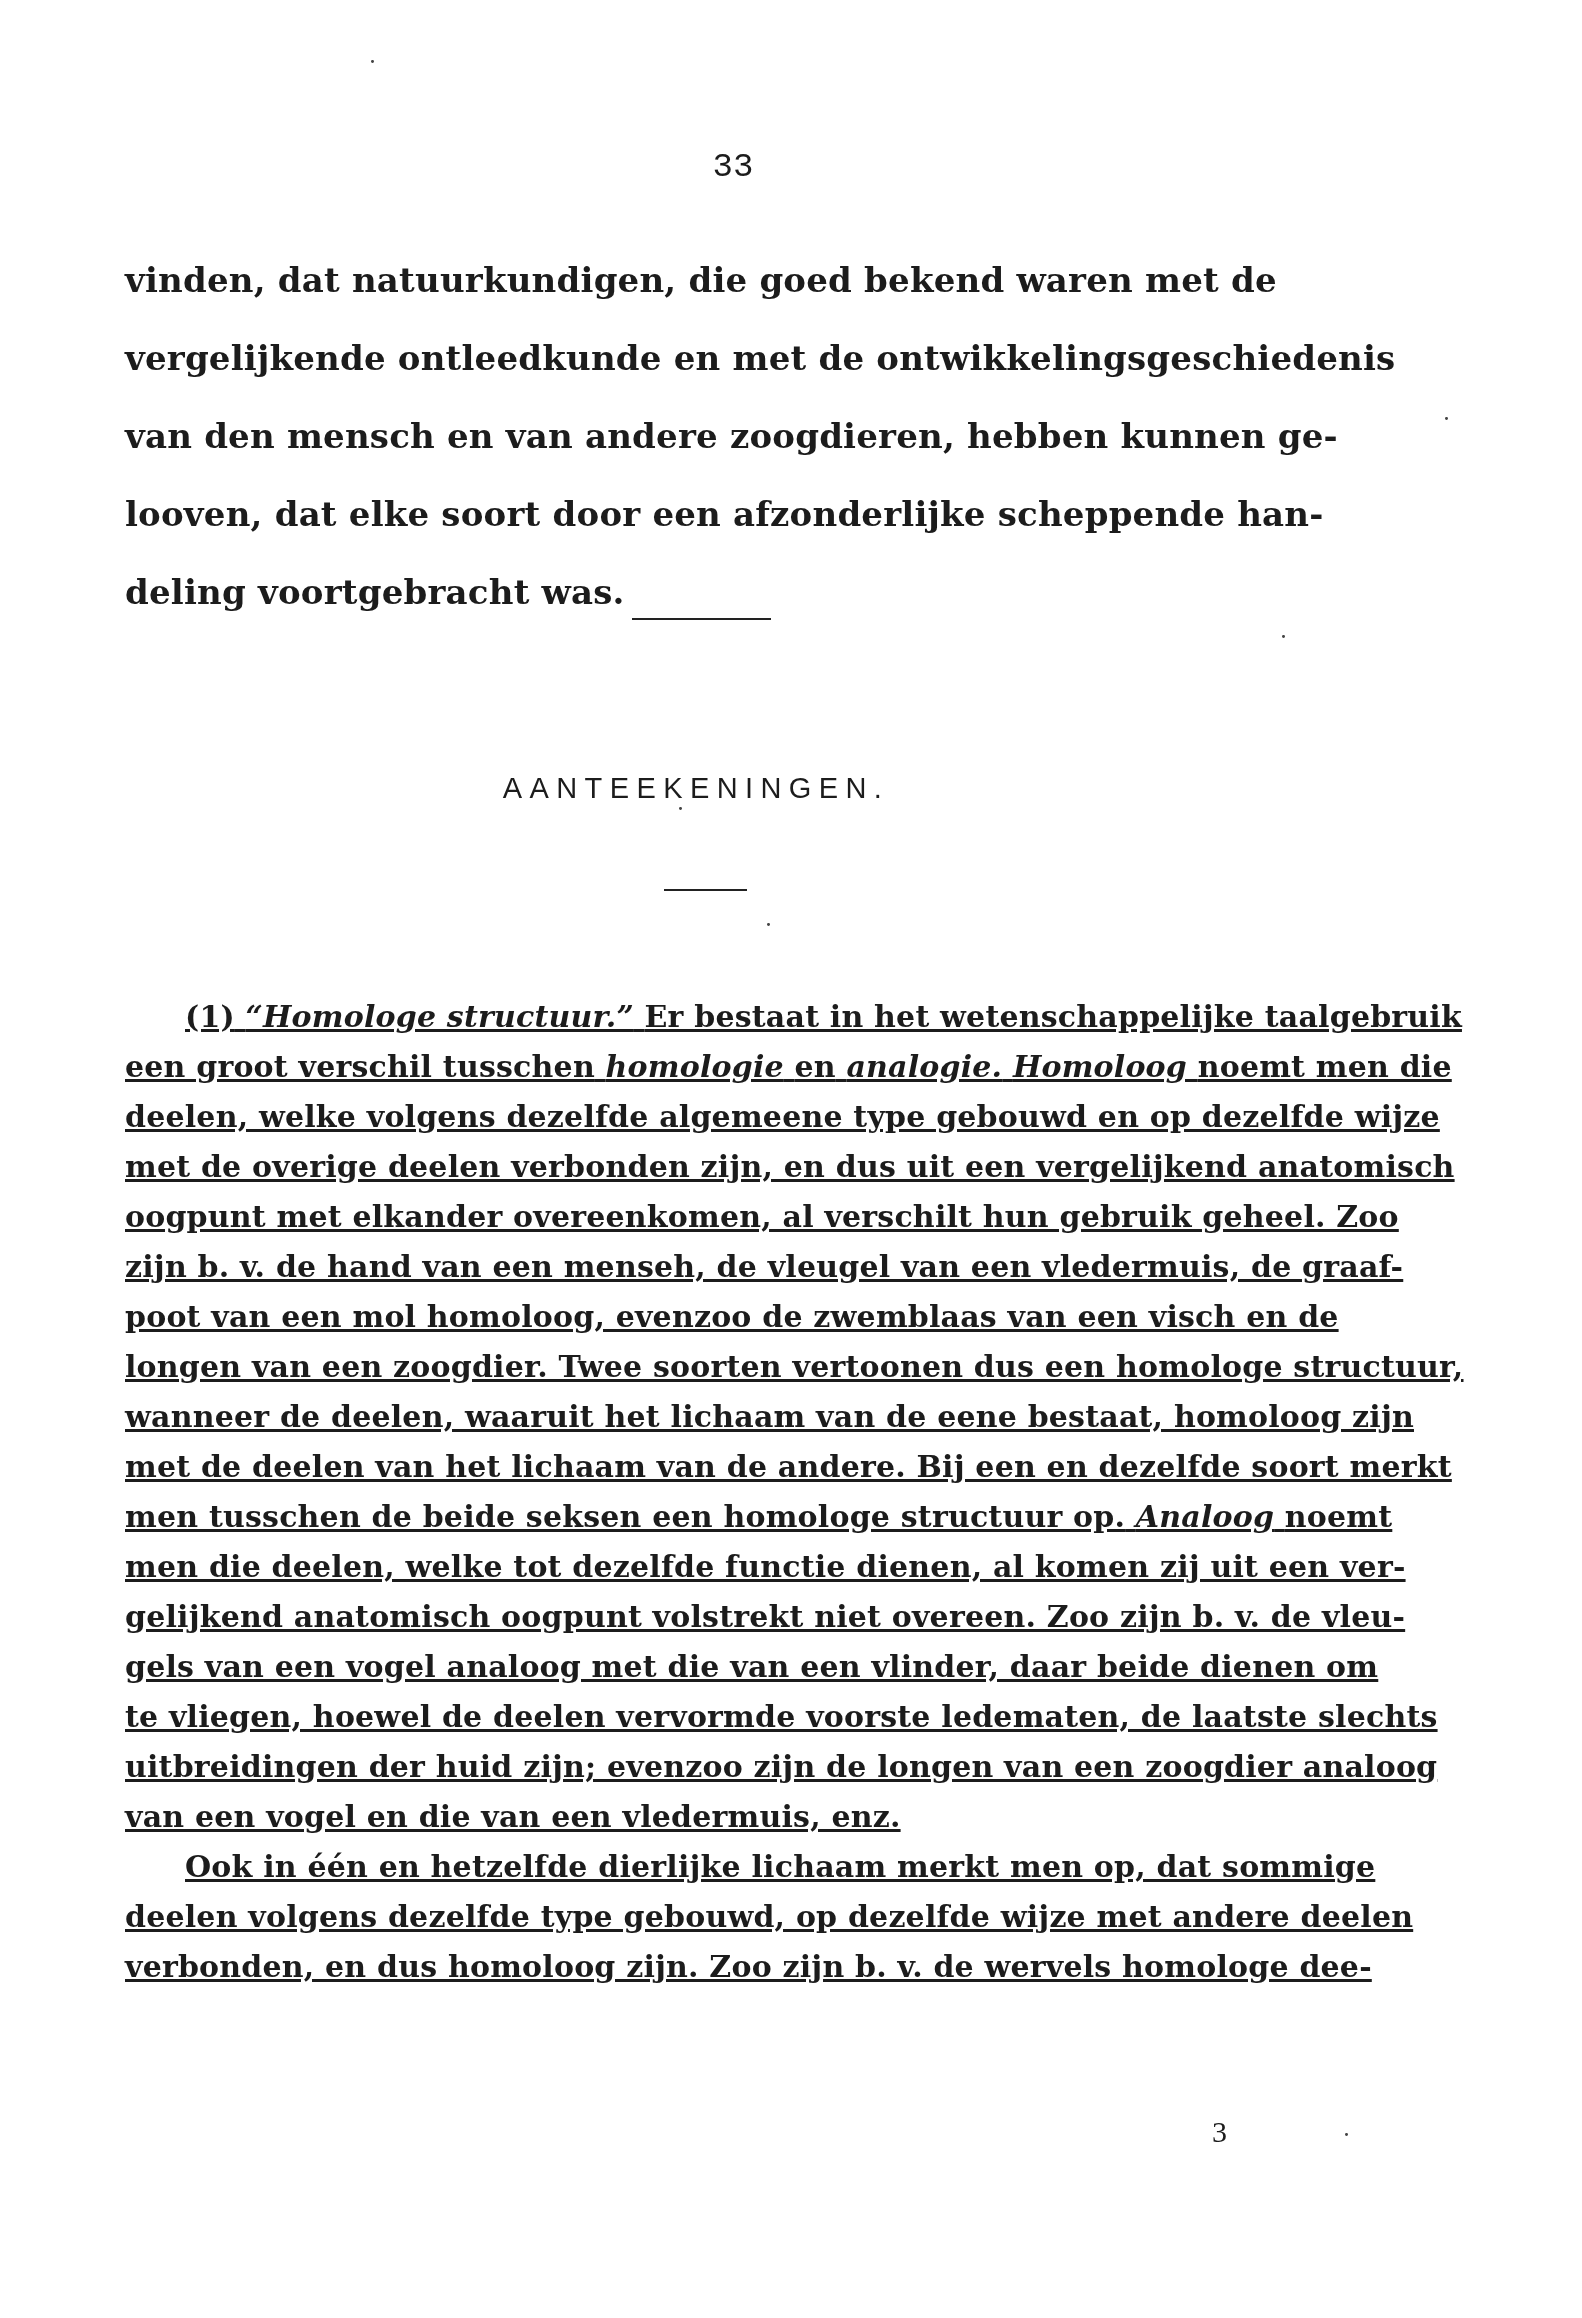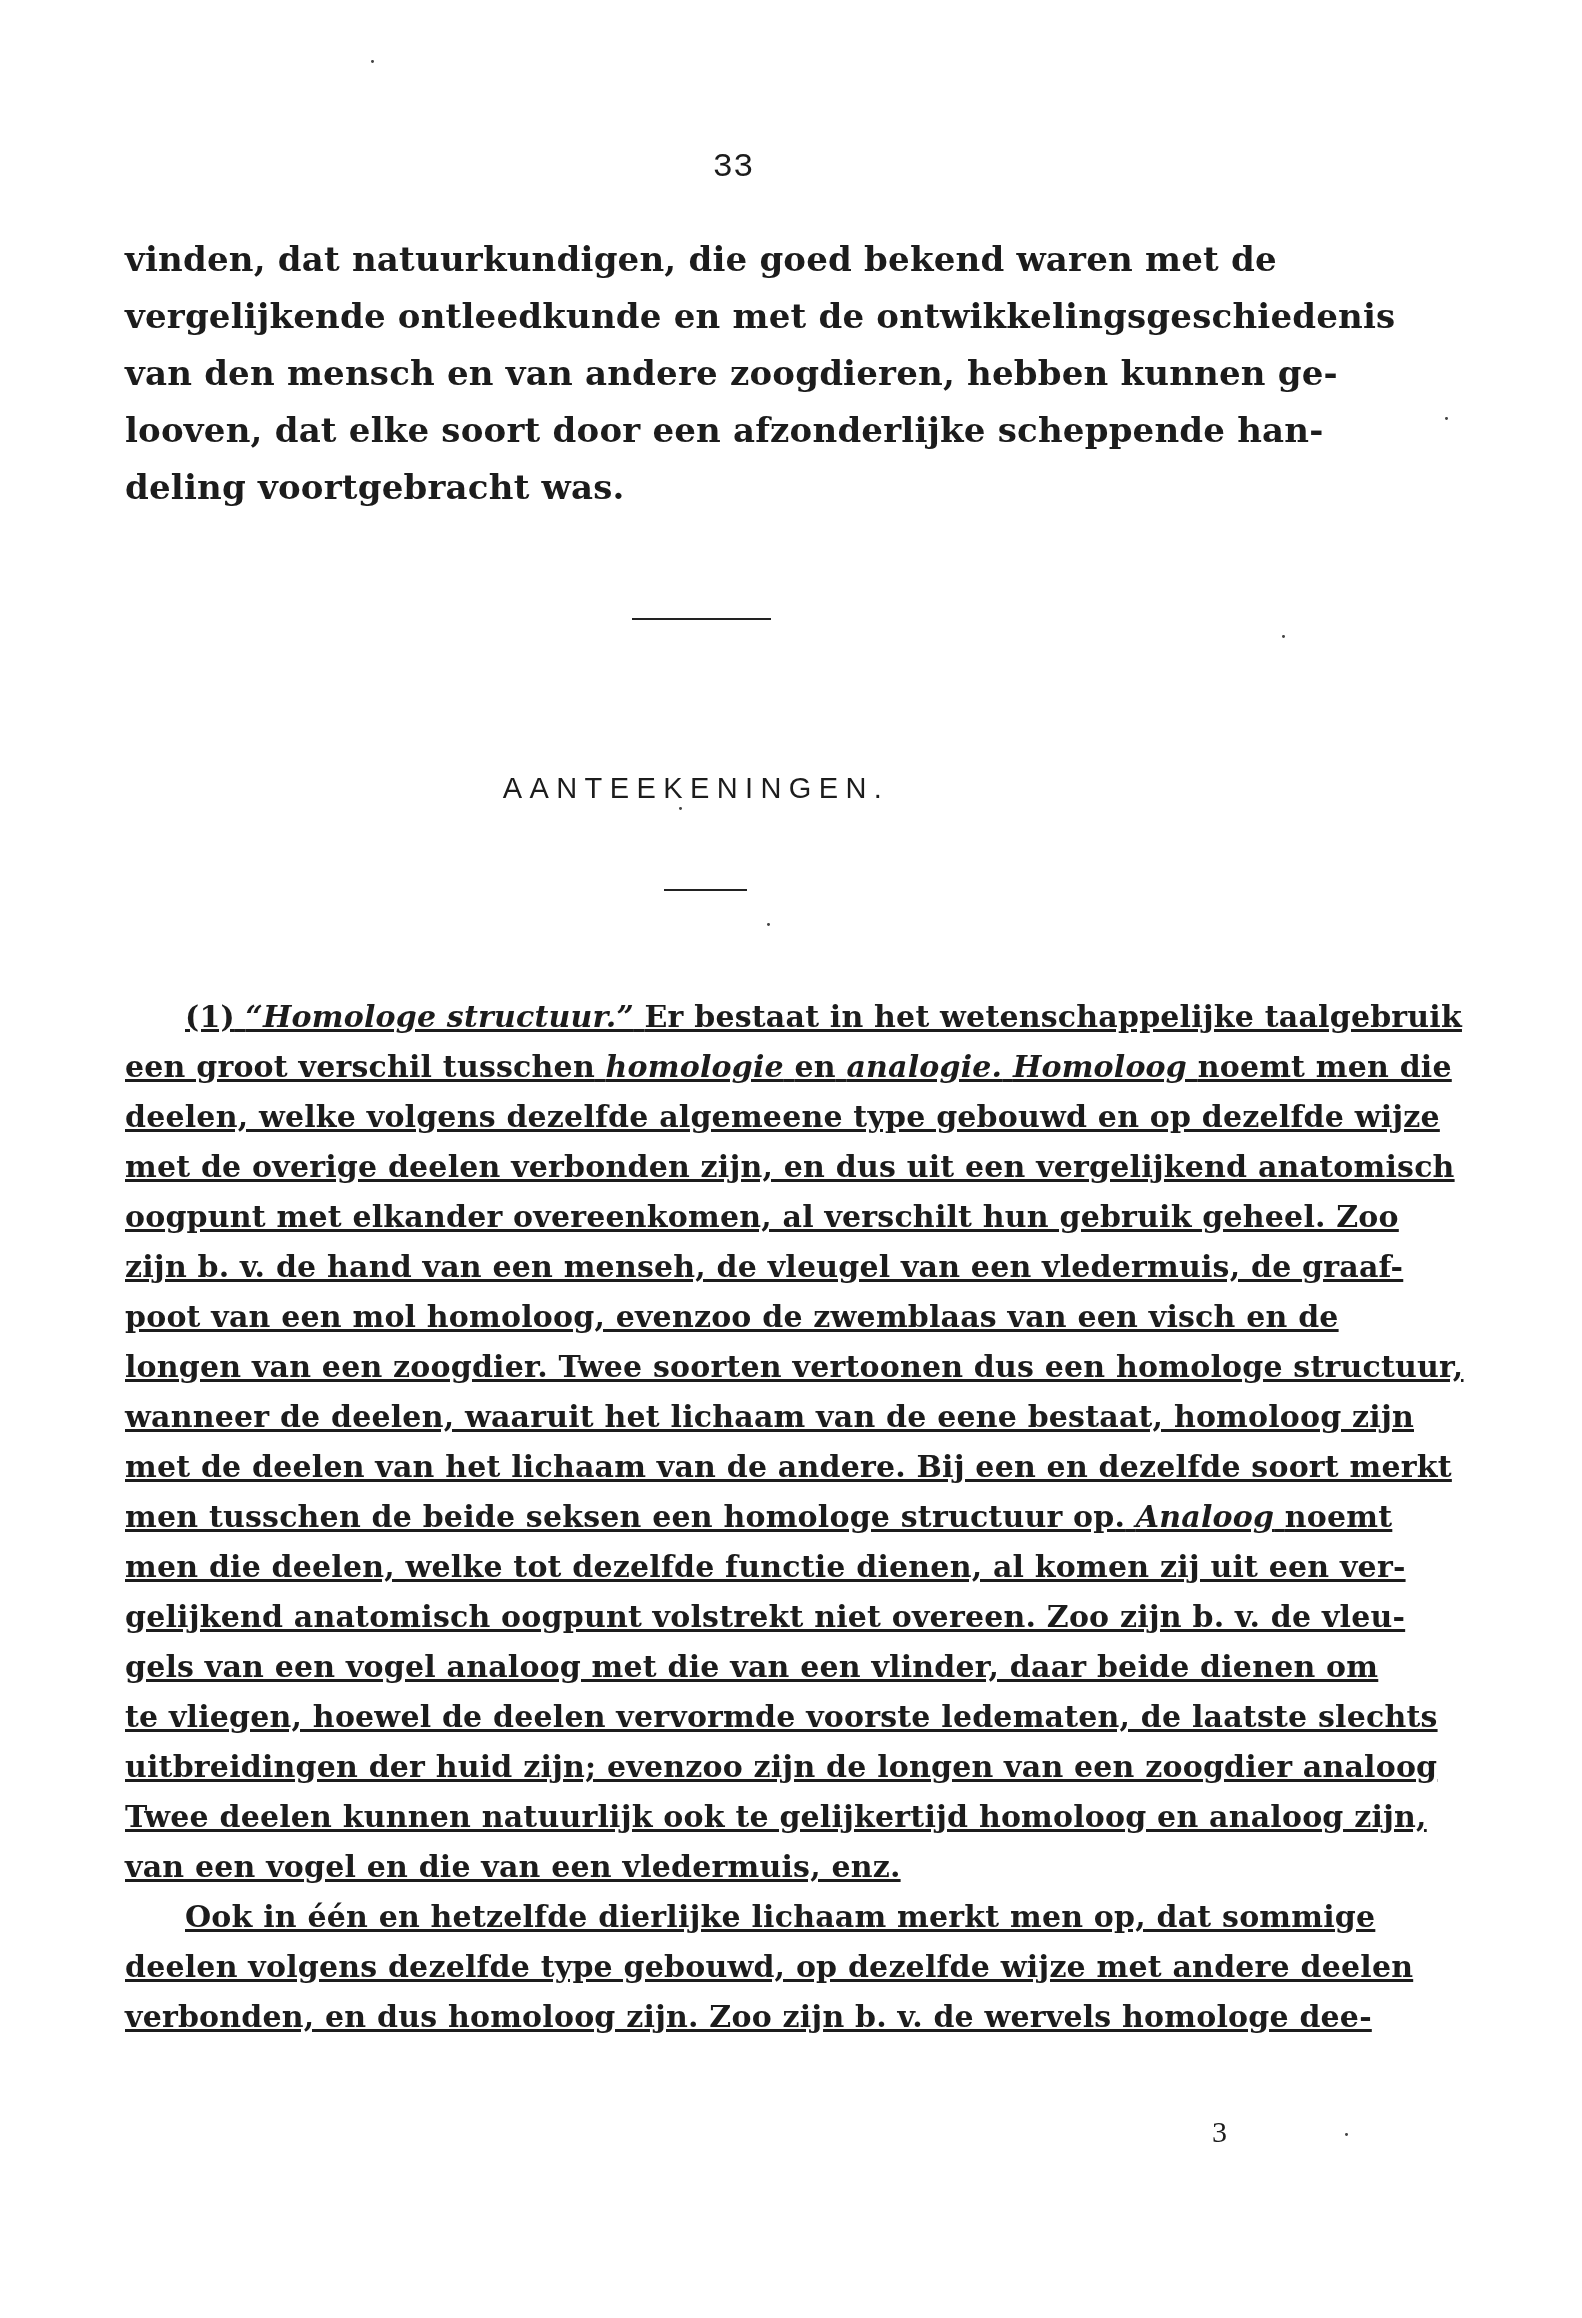--- a/index.html
+++ b/index.html
@@ -6,21 +6,21 @@
   body { width: 1582px; height: 2399px; position: relative; overflow: hidden;
          font-family: "DejaVu Serif", "Liberation Serif", serif; color: #1c1c1c; }
   .page { position: absolute; left: 0; top: 0; width: 1582px; height: 2399px; background: #fff; }
   .page-number { position: absolute; left: 696px; top: 148px; width: 74px; text-align: center;
                  font-size: 34px; font-family: Liberation Mono, monospace; }
   .block { position: absolute; left: 125px; width: 1150px; }
   .line { display: block; white-space: nowrap; text-align: justify; text-align-last: justify;
           font-weight: bold; letter-spacing: 0.2px; }
   .line.last { text-align-last: left; }
   .line.indent { padding-left: 60px; box-sizing: border-box; }
-  .body-text .line { font-size: 34px; height: 57px; line-height: 57px; }
+  .body-text .line { font-size: 34px; height: 57px; line-height: 57px; margin-top: 21px; }
   .notes .line { font-size: 30px; height: 50px; line-height: 50px; font-weight: bold; text-decoration: underline; }
   .rule { position: absolute; height: 2.3px; background: #222; }
   .rule-1 { left: 632px; top: 618px; width: 139px; }
   .rule-2 { left: 664px; top: 889px; width: 83px; }
   .heading { position: absolute; left: 464px; top: 772px; width: 464px; text-align: center;
              font-family: Liberation Sans, sans-serif; font-size: 29px; letter-spacing: 7.4px; }
   .signature { position: absolute; left: 1201px; top: 2115px; width: 37px; text-align: center;
                font-family: "Liberation Serif", serif; font-size: 30px; }
   em, .it { font-style: italic; }
   .speck { position: absolute; width: 2.8px; height: 2.8px; border-radius: 50%; background: #444; }
@@ -71,21 +71,20 @@
     <span class="line">
       <span>men tusschen de beide seksen een homologe structuur op.</span>
       <span class="it">Analoog</span>
       <span>noemt</span>
     </span>
     <span class="line">men die deelen, welke tot dezelfde functie dienen, al komen zij uit een ver-</span>
     <span class="line">gelijkend anatomisch oogpunt volstrekt niet overeen. Zoo zijn b. v. de vleu-</span>
     <span class="line">gels van een vogel analoog met die van een vlinder, daar beide dienen om</span>
     <span class="line">te vliegen, hoewel de deelen vervormde voorste ledematen, de laatste slechts</span>
     <span class="line">uitbreidingen der huid zijn; evenzoo zijn de longen van een zoogdier analoog</span>
-    <span class="line">Twee deelen kunnen natuurlijk ook te gelijkertijd homoloog en analoog zijn,</span>
     <span class="line last">van een vogel en die van een vledermuis, enz.</span>
 
     <span class="line indent">Ook in één en hetzelfde dierlijke lichaam merkt men op, dat sommige</span>
     <span class="line">deelen volgens dezelfde type gebouwd, op dezelfde wijze met andere deelen</span>
     <span class="line">verbonden, en dus homoloog zijn. Zoo zijn b. v. de wervels homologe dee-</span>
   </div>
 
   <div class="signature">3</div>
 
   <div class="speck" style="left:371px; top:60px;"></div>

